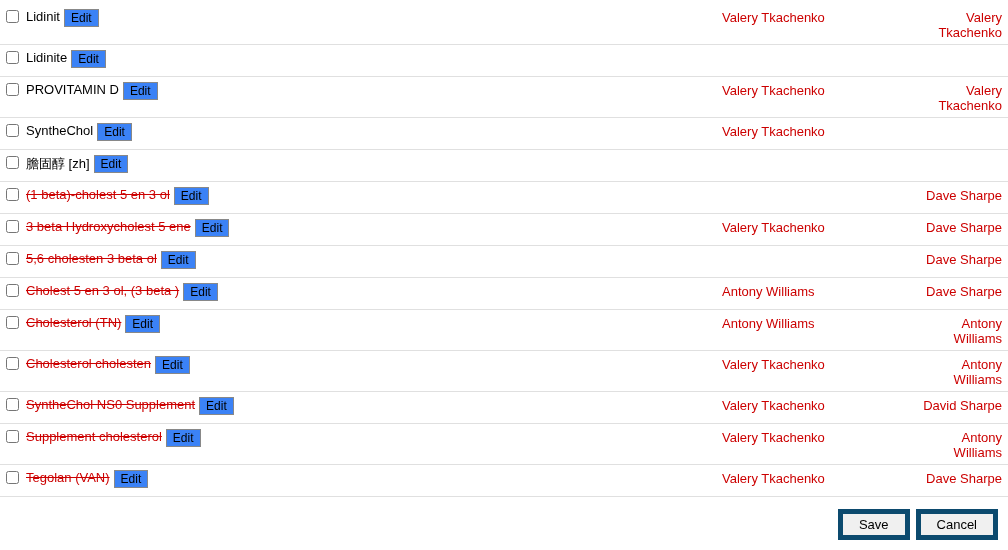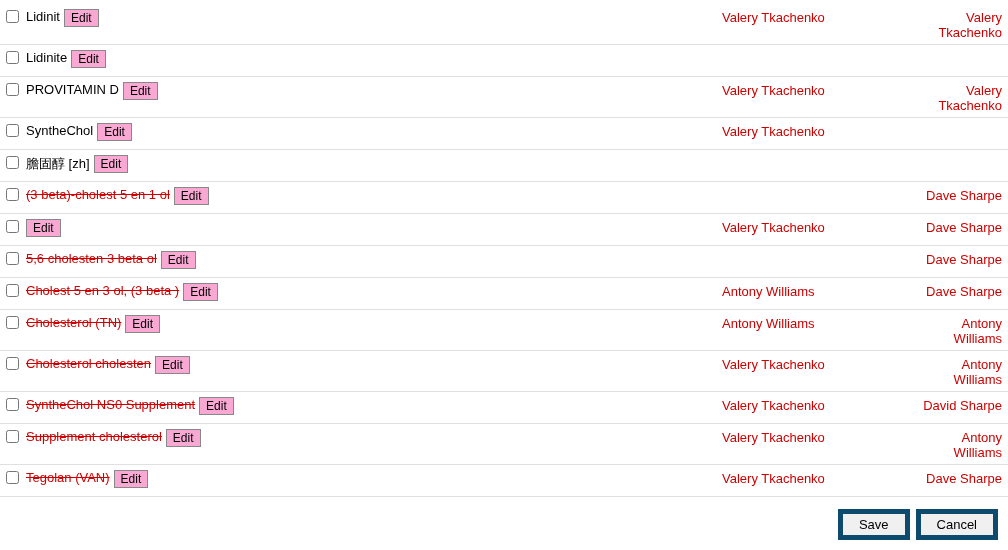--- a/index.html
+++ b/index.html
@@ -55,21 +55,21 @@
       width: 120px;
       flex-shrink: 0;
       color: #c00;
       padding-top: 2px;
       text-align: right;
     }
     .edit-btn {
       font-size: 12px;
       padding: 1px 6px;
       border: 1px solid #888;
-      background: #f9a8d4;
+      background: #3b82f6;
       cursor: pointer;
       white-space: nowrap;
       flex-shrink: 0;
     }
     .footer {
       display: flex;
       justify-content: flex-end;
       padding: 8px 10px;
       gap: 6px;
       margin-top: 4px;
@@ -132,29 +132,30 @@
         <div class="col-check"><input type="checkbox" style=""></div>
         <div class="col-name">
           <span class="name-text normal">膽固醇 [zh]</span>
           <button class="edit-btn">Edit</button>
         </div>
         <div class="col-col2" style="white-space: pre-line;"></div>
       </div>
       <div class="row">
         <div class="col-check"><input type="checkbox" style=""></div>
         <div class="col-name">
-          <span class="name-text">(3 beta)-cholest 5 en 1 ol</span>
+          <span class="name-text">(1 beta)-cholest 5 en 3 ol</span>
           <button class="edit-btn">Edit</button>
         </div>
         <div class="col-col1"></div>
         <div class="col-col2" style="white-space: pre-line;">Dave Sharpe</div>
       </div>
       <div class="row">
         <div class="col-check"><input type="checkbox" style=""></div>
         <div class="col-name">
+          <span class="name-text">3 beta Hydroxycholest 5 ene</span>
           <button class="edit-btn">Edit</button>
         </div>
         <div class="col-col1">Valery Tkachenko</div>
         <div class="col-col2" style="white-space: pre-line;">Dave Sharpe</div>
       </div>
       <div class="row">
         <div class="col-check"><input type="checkbox" style=""></div>
         <div class="col-name">
           <span class="name-text">5,6 cholesten 3 beta ol</span>
           <button class="edit-btn">Edit</button>

